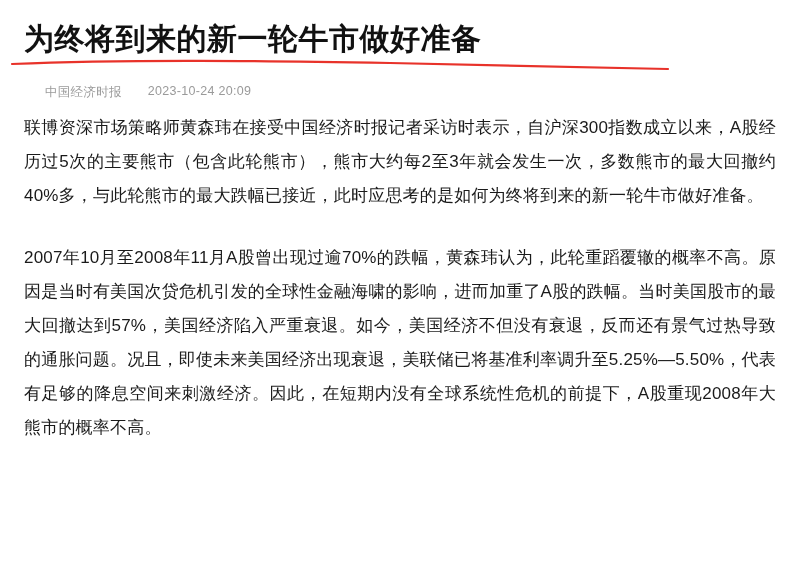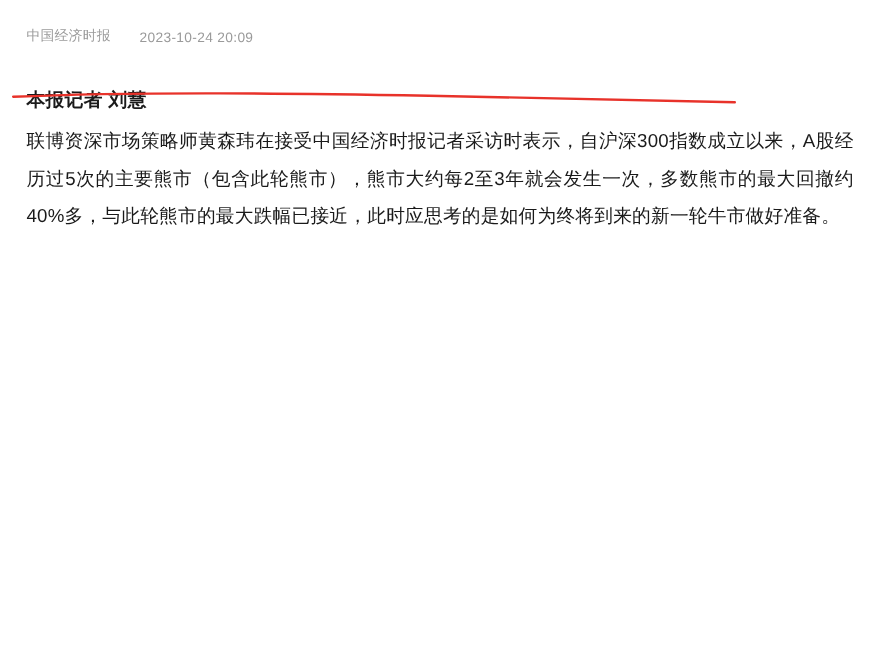--- a/index.html
+++ b/index.html
@@ -34,24 +34,25 @@
     position: absolute;
     left: 10px;
     top: 58px;
     width: 660px;
     height: 14px;
     pointer-events: none;
   }
   .meta-row {
     margin-top: 24px;
     display: flex;
-    align-items: flex-end;
+    align-items: flex-start;
     font-size: 12.5px;
     color: #9a9a9a;
     letter-spacing: 0.3px;
+    margin-left: 21px;
   }
   .meta-source {
     margin-right: 26px;
   }
   .meta-time {
     color: #9a9a9a;
   }
   .byline {
     margin-top: 38px;
     font-size: 17px;
@@ -69,28 +70,29 @@
   }
   .body-para.second {
     margin-top: 28px;
   }
 </style>
 </head>
 <body>
 
 <div class="page">
 
+  <h1 class="article-title">为终将到来的新一轮牛市做好准备</h1>
 
   <svg class="title-underline" viewBox="0 0 660 14" preserveAspectRatio="none" aria-hidden="true">
     <path d="M2,6 C120,1 260,3 380,5 C470,6.5 560,9 658,11" fill="none" stroke="#e8322a" stroke-width="2.2" stroke-linecap="round"></path>
   </svg>
 
   <div class="meta-row">
     <span class="meta-source">中国经济时报</span>
     <span class="meta-time">2023-10-24 20:09</span>
   </div>
 
-  <div class="byline">本报记者 刘慧</div>
 
   <p class="body-para">联博资深市场策略师黄森玮在接受中国经济时报记者采访时表示，自沪深300指数成立以来，A股经历过5次的主要熊市（包含此轮熊市），熊市大约每2至3年就会发生一次，多数熊市的最大回撤约40%多，与此轮熊市的最大跌幅已接近，此时应思考的是如何为终将到来的新一轮牛市做好准备。</p>
 
+  <p class="body-para second">2007年10月至2008年11月A股曾出现过逾70%的跌幅，黄森玮认为，此轮重蹈覆辙的概率不高。原因是当时有美国次贷危机引发的全球性金融海啸的影响，进而加重了A股的跌幅。当时美国股市的最大回撤达到57%，美国经济陷入严重衰退。如今，美国经济不但没有衰退，反而还有景气过热导致的通胀问题。况且，即使未来美国经济出现衰退，美联储已将基准利率调升至5.25%—5.50%，代表有足够的降息空间来刺激经济。因此，在短期内没有全球系统性危机的前提下，A股重现2008年大熊市的概率不高。</p>
 
 </div>
 
 </body></html>

